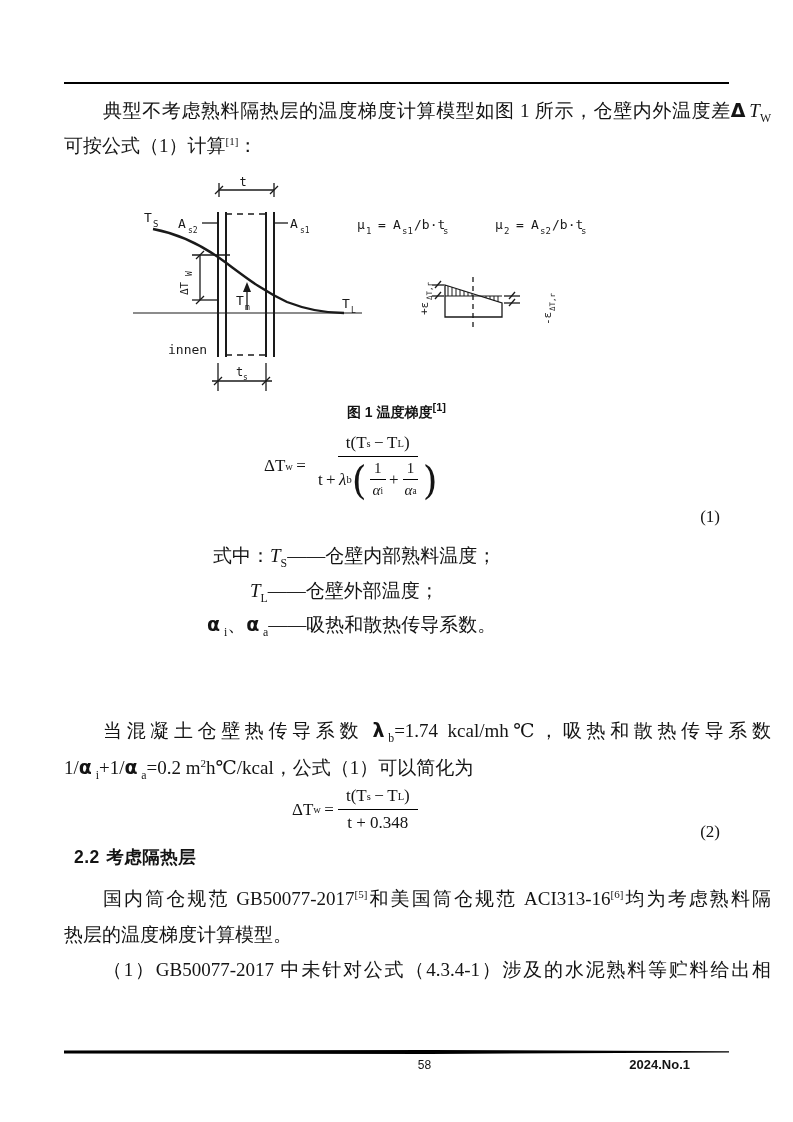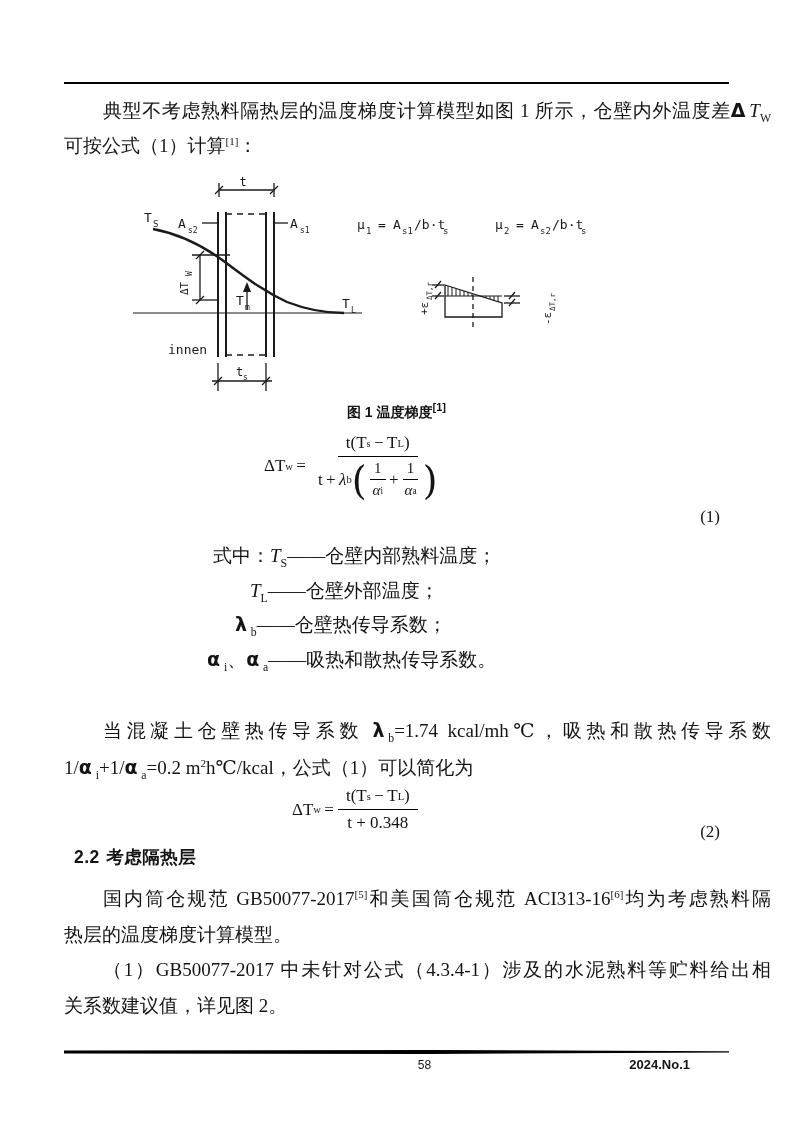--- a/index.html
+++ b/index.html
@@ -196,21 +196,20 @@
               </span>
             </span><span class="bp">)</span></span>
       </span>
     </span>
     <span class="eqnum">(1)</span>
   </div>
 
   <div class="abs defs">
     <div class="defline d1"><span>式中：</span><span class="itv">T</span><sub>S</sub><span>——</span><span>仓壁内部熟料温度；</span></div>
     <div class="defline d2"><span class="itv">T</span><sub>L</sub><span>——</span><span>仓壁外部温度；</span></div>
-    <div class="defline d4"><span class="greek">λ</span> <sub>b</sub><span>——</span><span>仓壁热传导系数；</span></div>
     <div class="defline d5"><span class="greek">α</span> <sub>i</sub><span>、</span><span class="greek">α</span> <sub>a</sub><span>——</span><span>吸热和散热传导系数。</span></div>
   </div>
 
   <div class="abs bodyline jline indent" style="top:712px;"><span>当混凝土仓壁热传导系数 </span><span class="greek">λ</span> <sub>b</sub><span>=1.74 kcal/mh℃，吸热和散热传导系数</span></div>
   <div class="abs bodyline" style="top:749px;"><span>1/</span><span class="greek">α</span> <sub>i</sub><span>+1/</span><span class="greek">α</span> <sub>a</sub><span>=0.2 m</span><sup class="ref">2</sup><span>h℃/kcal，公式（1）可以简化为</span></div>
 
   <div class="abs eqrow eq2">
     <span class="formula">
       <span>ΔT</span><sub>w</sub> <span>=</span>
       <span class="frac">
@@ -220,19 +219,18 @@
     </span>
     <span class="eqnum">(2)</span>
   </div>
 
   <div class="abs heading"><span>2.2</span> <span>考虑隔热层</span></div>
 
   <div class="abs bodyline jline indent" style="top:881px;"><span>国内筒仓规范 GB50077-2017</span><sup class="ref">[5]</sup><span>和美国筒仓规范 ACI313-16</span><sup class="ref">[6]</sup><span>均为考虑熟料隔</span></div>
   <div class="abs bodyline" style="top:917px;">热层的温度梯度计算模型。</div>
 
   <div class="abs bodyline jline indent" style="top:952px;">（1）GB50077-2017 中未针对公式（4.3.4-1）涉及的水泥熟料等贮料给出相</div>
-  <div class="abs bodyline" style="top:988px;">关系数建议值，详见图 2。</div>
 
   <div class="abs rule-bottom"></div>
   <div class="abs pageno">58</div>
   <div class="abs issue">2024.No.1</div>
 
 </div>
 
 </body></html>

